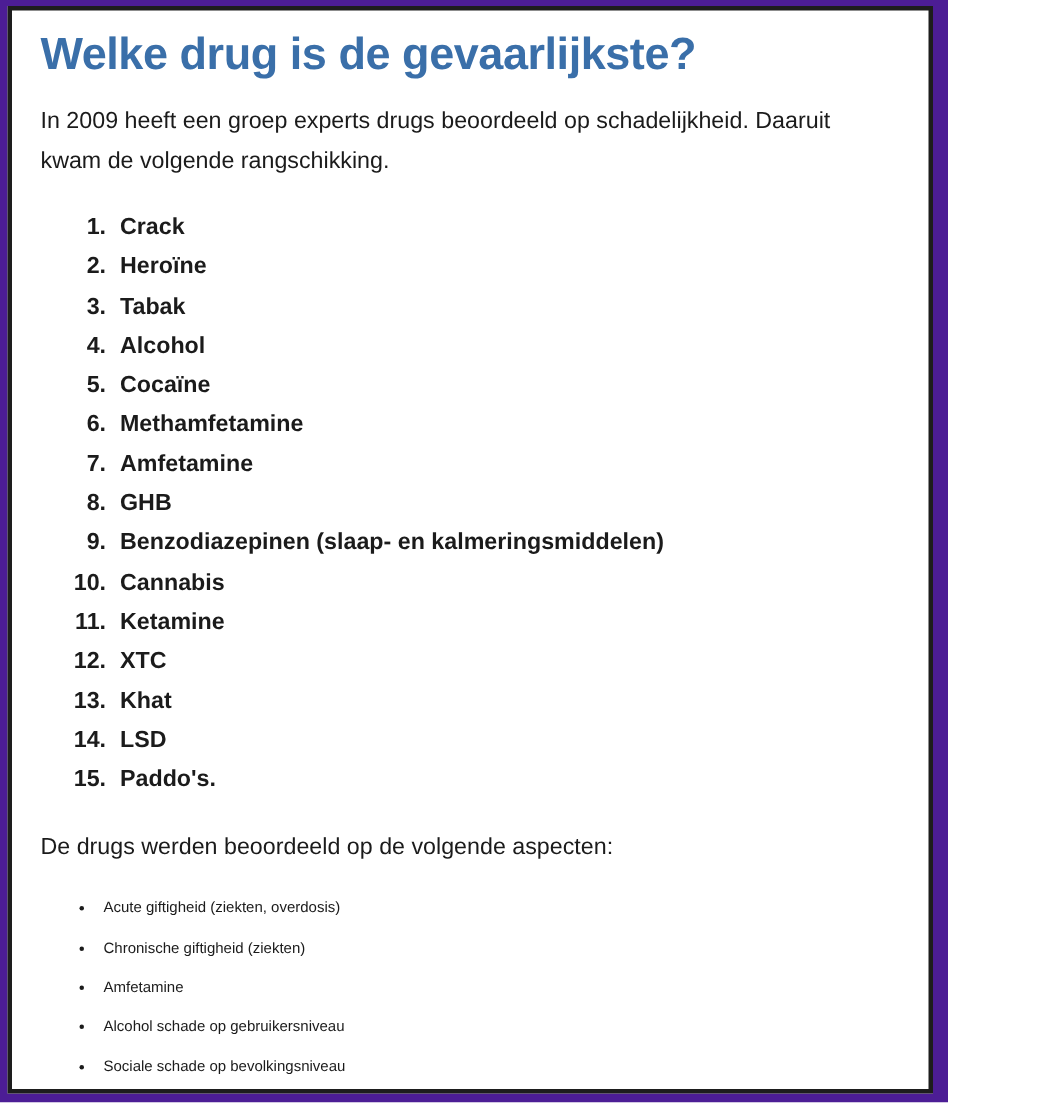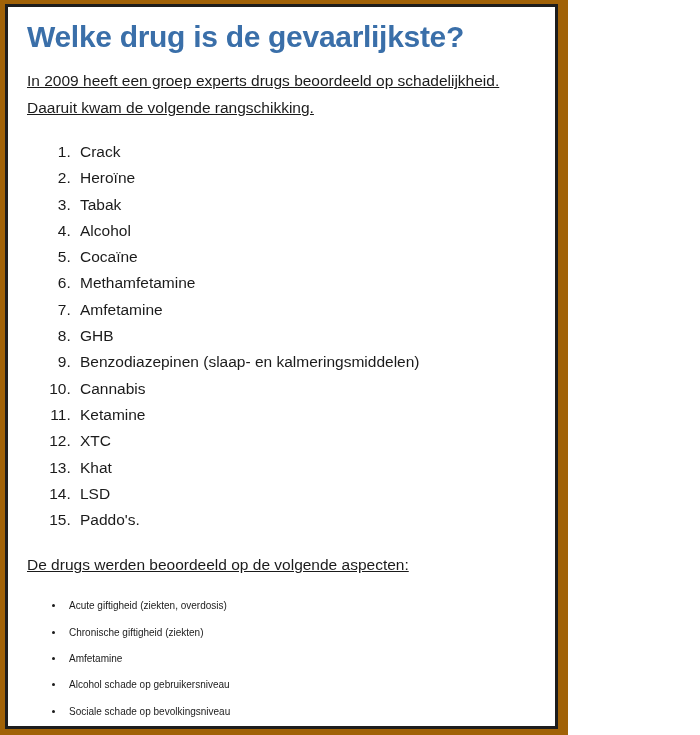--- a/index.html
+++ b/index.html
@@ -3,23 +3,23 @@
 <meta charset="utf-8">
 <style>
   html, body {
     margin: 0;
     padding: 0;
     background: #ffffff;
     font-family: "Liberation Sans", sans-serif;
   }
   .viewport {
     position: relative;
-    width: 568px;
+    width: 632px;
     height: 735px;
-    background: #a16207;
+    background: #4c1d95;
     overflow: hidden;
   }
   .frame {
     position: absolute;
     left: 5px;
     top: 4px;
     right: 10px;
     bottom: 6px;
     border: 3px solid #1d1d1d;
     background: #ffffff;
@@ -33,31 +33,31 @@
     line-height: 36px;
     font-weight: bold;
     letter-spacing: -0.3px;
     color: #3a6fa9;
   }
   .body-text {
     margin: 0;
     font-size: 15.5px;
     line-height: 27px;
     color: #1b1b1b;
-    text-decoration: underline;
   }
   ol.ranking-list {
     margin: 18px 0 18px 0;
     padding: 0 0 0 48px;
     font-size: 15.5px;
     color: #1b1b1b;
   }
   ol.ranking-list li {
     line-height: 26.3px;
     padding-left: 5px;
+    font-weight: bold;
   }
   ul.aspects-list {
     margin: 15px 0 0 0;
     padding: 0 0 0 38px;
     font-size: 10px;
     color: #1b1b1b;
   }
   ul.aspects-list li {
     line-height: 26.3px;
     padding-left: 4px;

